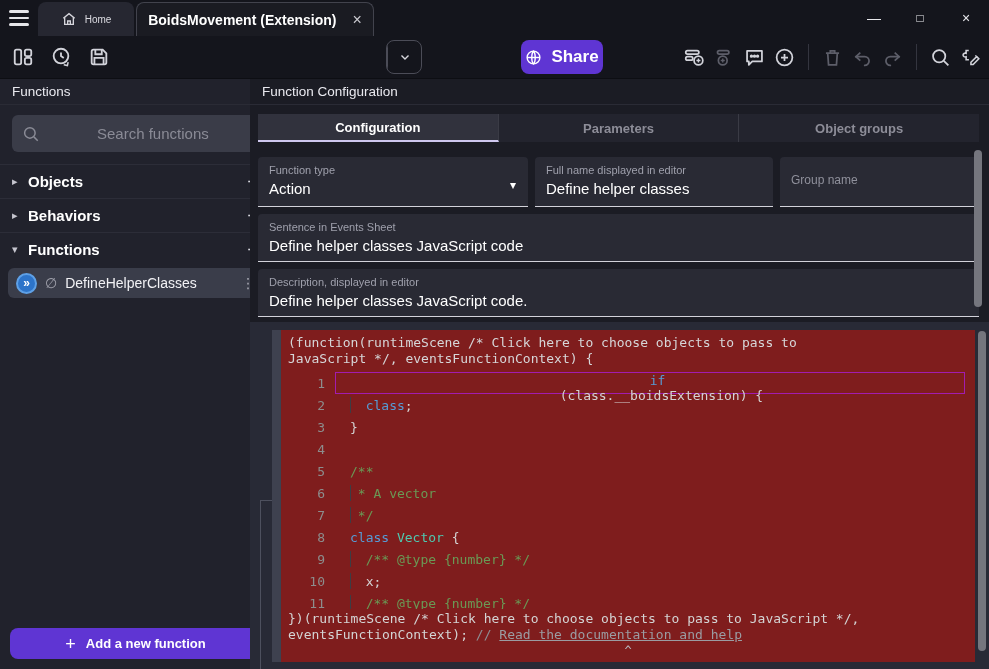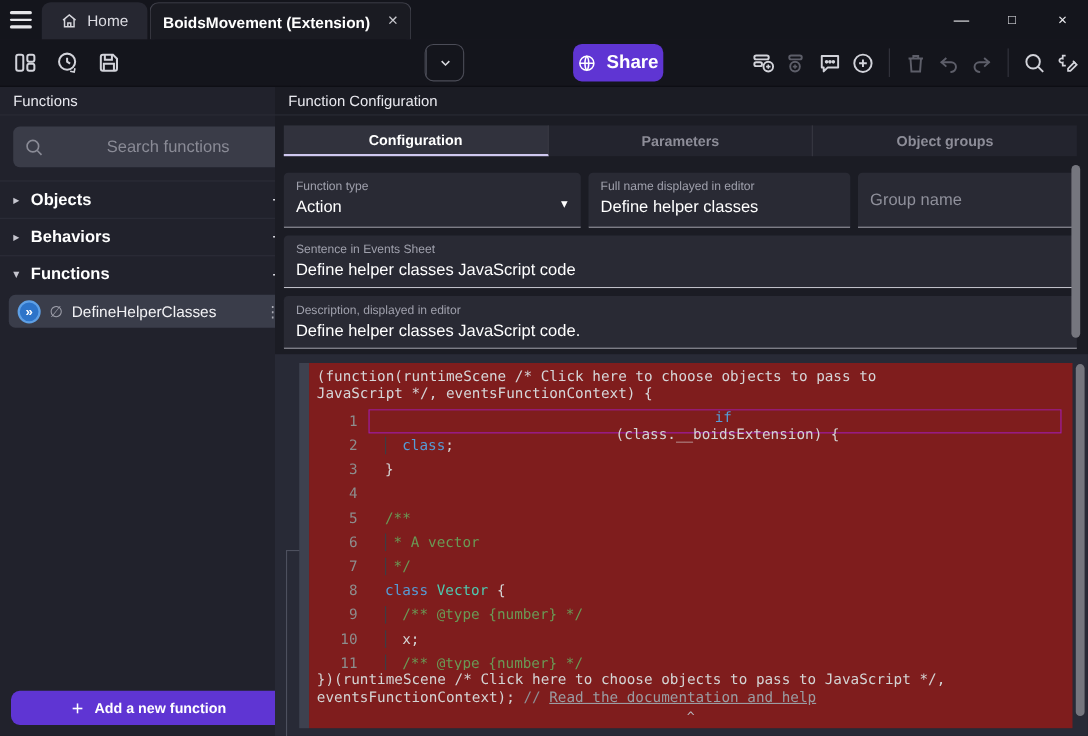--- a/index.html
+++ b/index.html
@@ -8,21 +8,21 @@
     background:#1d1e26; color:#fff;
     font-family:"Liberation Sans", sans-serif;
     position:relative;
   }
   svg { display:block; }
 
   
   .titlebar{ position:absolute; top:0; left:0; right:0; height:36px; background:#14151c; display:flex; align-items:stretch; }
   .hamburger{ width:38px; display:flex; flex-direction:column; justify-content:center; gap:4px; padding:0 9px; cursor:pointer; }
   .hamburger i{ display:block; height:2.5px; background:#e6e6ea; border-radius:2px; }
-  .tab-home{ margin-top:2px; width:96px; background:#262731; border-radius:8px 8px 0 0; display:flex; align-items:center; justify-content:center; gap:8px; color:#dcdce2; font-size:14px; }
+  .tab-home{ margin-top:2px; width:96px; background:#262731; border-radius:8px 8px 0 0; display:flex; align-items:center; justify-content:center; gap:8px; color:#dcdce2; font-size:10px; }
   .tab-active{ margin-top:2px; margin-left:2px; width:238px; background:#1a1b22; border:1px solid #42434d; border-bottom:none; border-radius:8px 8px 0 0; display:flex; align-items:center; justify-content:center; gap:16px; color:#fff; font-size:14px; font-weight:bold; }
   .tab-close{ color:#c9c9cf; font-size:16px; font-weight:normal; line-height:1; cursor:pointer; }
   .win-controls{ margin-left:auto; display:flex; align-items:center; }
   .win-btn{ width:46px; text-align:center; color:#e8e8ec; font-size:14px; cursor:pointer; }
   .win-btn.max{ font-size:12px; }
 
   
   .toolbar{ position:absolute; top:36px; left:0; right:0; height:43px; background:#14151c; border-bottom:1px solid #0d0e13; }
   .tb-left{ position:absolute; left:12px; top:0; height:42px; display:flex; align-items:center; gap:16px; color:#d2d3da; }
   .tb-icon{ width:22px; height:22px; color:#d2d3da; cursor:pointer; }
@@ -60,21 +60,21 @@
   .main{ position:absolute; top:79px; left:250px; right:0; bottom:0; background:#1b1c24; }
   .tabs{ margin:9px 10px 0 8px; height:28px; display:flex; }
   .tab{ flex:1; display:flex; align-items:center; justify-content:center; font-size:13px; font-weight:bold; background:#23242e; color:#8d8d98; cursor:pointer; border-right:1px solid #3a3b45; }
   .tab:last-child{ border-right:none; }
   .tab.active{ background:#31323d; color:#fff; border-bottom:2px solid #cfc8ef; }
   .fields{ margin:15px 10px 0 8px; }
   .frow{ display:flex; gap:7px; }
   .field{ background:#292a34; border-bottom:1px solid #d2d2da; border-radius:4px 4px 0 0; padding:7px 11px 0 11px; height:50px; position:relative; cursor:text; }
   .field .flabel{ font-size:11px; color:#9fa0ac; margin-bottom:4px; }
   .field .fvalue{ font-size:15px; color:#fff; }
-  .field .ph{ font-size:15px; color:#8f909b; margin-top:9px; }
+  .field .ph{ font-size:12px; color:#8f909b; margin-top:9px; }
   .field .caret{ position:absolute; right:12px; top:21px; color:#fff; font-size:12px; cursor:pointer; }
   .f1{ width:270px; } .f2{ width:238px; } .f3{ flex:1; }
   .fwide{ margin-top:7px; height:48px; }
 
   .cfg-scrollbar{ position:absolute; top:150px; right:7px; width:8px; height:157px; background:#75767e; border-radius:4px; cursor:pointer; }
 
   
   .events{ position:absolute; left:250px; right:0; top:322px; bottom:0; background:#282a36; }
   .ev-bracket{ position:absolute; left:10px; top:178px; bottom:-2px; width:13px; border-left:1px solid #4d505e; border-top:1px solid #4d505e; }
   .ev-handle{ position:absolute; left:22px; top:8px; bottom:7px; width:9px; background:#3e414f; cursor:grab; }

